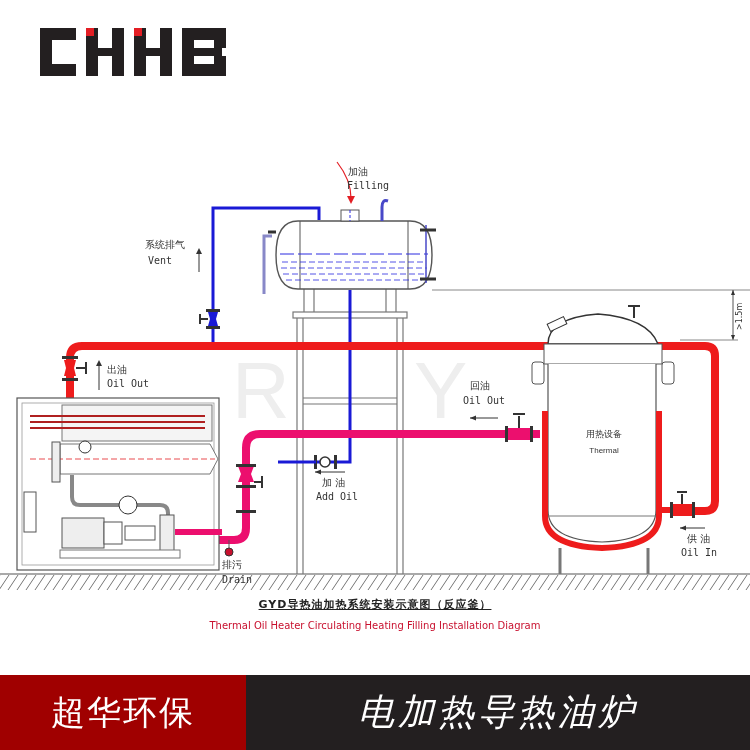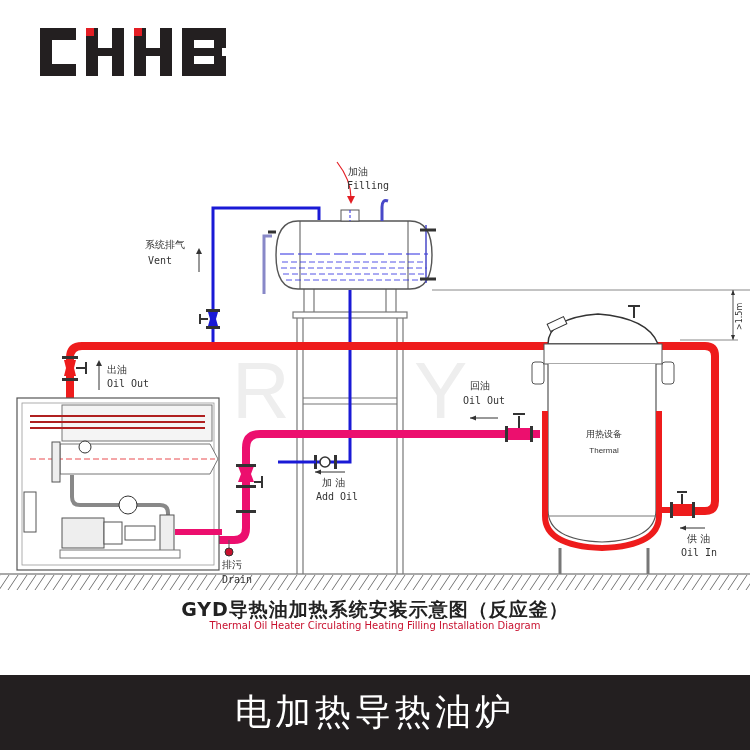--- a/index.html
+++ b/index.html
@@ -2,25 +2,25 @@
 <html><head>
 <meta charset="utf-8">
 <style>
   html,body{margin:0;padding:0;background:#fff;}
   body{width:750px;height:750px;position:relative;overflow:hidden;font-family:"DejaVu Sans",sans-serif;}
   .logo{position:absolute;left:36px;top:22px;width:200px;height:60px;}
   .diagram{position:absolute;left:0;top:0;width:750px;height:600px;}
   .lbl{font-family:"DejaVu Serif",serif;font-size:10px;fill:#333;}
   .lblm{font-family:"DejaVu Sans Mono",monospace;font-size:10px;fill:#333;}
   .caption{position:absolute;left:0;width:750px;text-align:center;}
-  .cap-cn{top:597px;font-size:19px;font-weight:bold;color:#222;letter-spacing:1px;}
+  .cap-cn{top:597px;font-size:11px;font-weight:bold;color:#222;letter-spacing:1px;text-decoration:underline;}
   .cap-en{top:620px;font-size:10px;color:#c8102e;}
   .banner{position:absolute;left:0;top:675px;width:750px;height:75px;display:flex;}
   .banner-left{width:246px;background:#a00000;color:#fff;font-size:34px;display:flex;align-items:center;justify-content:center;letter-spacing:2px;}
-  .banner-right{flex:1;background:#231f20;color:#fff;font-size:36px;display:flex;align-items:center;justify-content:center;letter-spacing:4px;}
+  .banner-right{flex:1;background:#231f20;color:#fff;font-size:36px;display:flex;align-items:center;justify-content:center;letter-spacing:4px;font-style:italic;}
   .wm{font-family:"Liberation Sans",sans-serif;font-size:80px;fill:#eeeeee;}
 </style>
 </head>
 <body>
 
 <svg class="logo" viewBox="0 0 200 60">
   <g fill="#231f20">
 
     <path d="M4 6 h36 v12 h-24 v24 h24 v12 h-36 z"></path>
 
@@ -328,14 +328,15 @@
     <path d="M731 335 l2 5 l2 -5 z" fill="#333"></path>
     <line x1="680" y1="340" x2="738" y2="340" stroke="#888"></line>
     <text x="0" y="0" font-size="8" fill="#333" transform="translate(742 330) rotate(-90)">&gt;1.5m</text>
   </g>
 </svg>
 
 <div class="caption cap-cn">GYD导热油加热系统安装示意图（反应釜）</div>
 <div class="caption cap-en">Thermal Oil Heater Circulating Heating Filling Installation Diagram</div>
 
 <div class="banner">
+  <div class="banner-left">超华环保</div>
   <div class="banner-right">电加热导热油炉</div>
 </div>
 
 </body></html>

